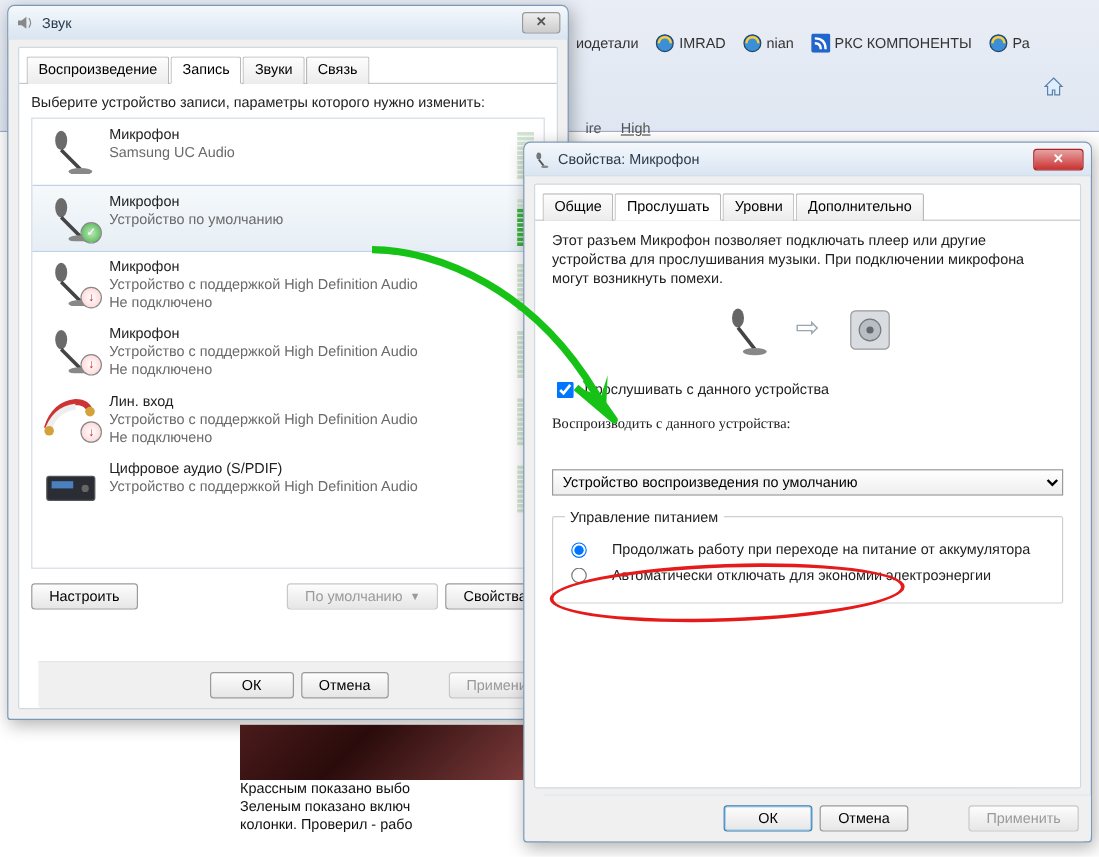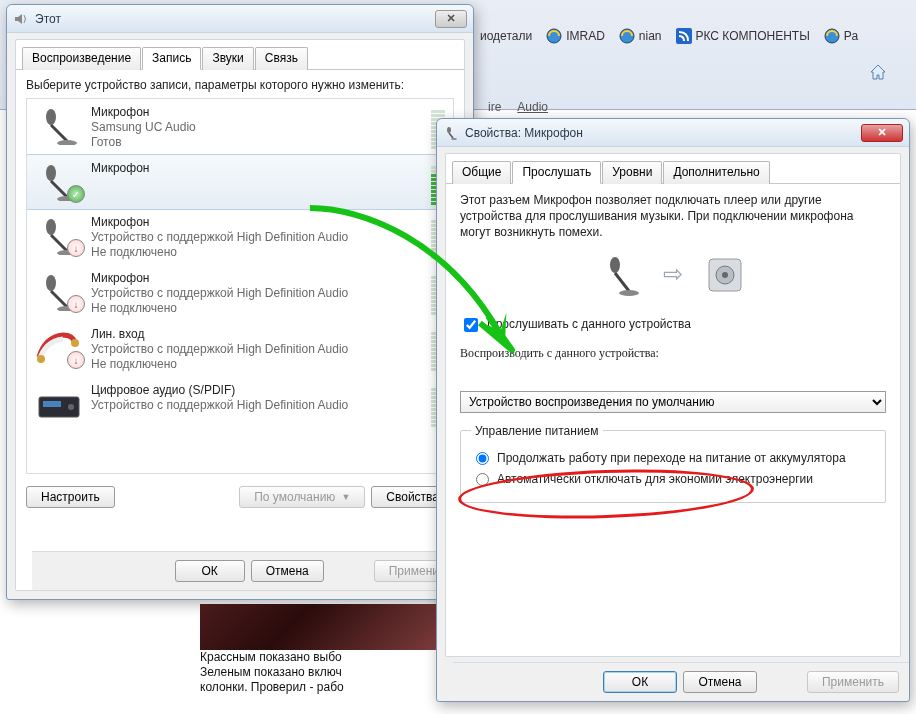--- a/index.html
+++ b/index.html
@@ -68,21 +68,21 @@
   .checkbox-row { display:flex; align-items:center; gap:6px; margin:4px 0 10px; }
   .checkbox-row input { width:14px; height:14px; }
 
   .red-ellipse { position:absolute; border:3px solid #e51b1b; border-radius:50% / 50%; width:296px; height:48px; left: 458px; top: 470px; pointer-events:none; transform:rotate(-2deg); }
 
   .label { margin: 4px 0; font-family: Liberation Serif, serif; }
   select.combo { width: 100%; padding:2px 4px; border:1px solid #9a9a9a; background:linear-gradient(#fff,#eee);margin-top:26px; }
 
   fieldset.pm { border:1px solid #cfcfcf; border-radius:2px; margin:10px 0; padding:6px 10px 10px; }
   fieldset.pm legend { padding:0 4px; }
-  .radio-row { display:flex; align-items:flex-start; gap:5px; margin:5px 0; }
+  .radio-row { display:flex; align-items:flex-start; gap:18px; margin:5px 0; }
   .radio-row input { margin-top:2px; }
 
   
   .below-img { position:absolute; top:604px; left:200px; width:236px; height:46px; background:linear-gradient(135deg,#4a1b1b,#2a0b0b 40%,#7a3a3a); }
   .below-text { position:absolute; top:650px; left:200px; font-size:17px; color:#111; line-height:1.25; }
 
   
   .green-arrow { position:absolute; top:198px; left:300px; width:260px; height:180px; pointer-events:none; }
 </style>
 </head>
@@ -119,29 +119,29 @@
           <circle cx="8" cy="8" r="7" fill="#3b8fd6" stroke="#246"></circle>
           <path d="M3 8 a5 5 0 0 1 10 0" fill="none" stroke="#fc3" stroke-width="2"></path>
         </svg>
         <span>Ра</span>
       </span>
   </div>
   <svg class="home-icon" width="20" height="20" viewBox="0 0 20 20">
       <path d="M10 3 L17 10 h-2 v7 h-4 v-4 h-2 v4 h-4 v-7 h-2 z" fill="#ddeeff" stroke="#5a7fa8"></path>
     </svg>
 </div>
-<div class="menu-help"><span>ire</span><span style="text-decoration:underline">Audio</span></div>
+<div class="menu-help"><span>ire</span><span style="text-decoration:underline">High</span></div>
 
 <div class="dlg" id="sound-dlg">
   <div class="titlebar">
     <svg class="ticon" viewBox="0 0 16 16">
         <path d="M2 6 h3 l4 -3 v10 l-4 -3 h-3 z" fill="#888"></path>
         <path d="M11 4 q3 4 0 8" fill="none" stroke="#888"></path>
       </svg>
-    <span class="ttext">Этот</span>
+    <span class="ttext">Звук</span>
     <div class="close-btn gray">
         <span class="close-x">✕</span>
       </div>
   </div>
   <div class="inner">
     <div class="tabs">
       <div class="tab">Воспроизведение</div>
       <div class="tab active">Запись</div>
       <div class="tab">Звуки</div>
       <div class="tab">Связь</div>
@@ -150,21 +150,20 @@
     <div class="device-list" id="device-list">
         <div class="device">
           <div class="dev-icon"><svg viewBox="0 0 48 40">
               <ellipse cx="16" cy="12" rx="5" ry="8" fill="#6b6b6b"></ellipse>
               <path d="M16 20 L32 36" stroke="#444" stroke-width="3"></path>
               <ellipse cx="32" cy="38" rx="10" ry="3" fill="#888"></ellipse>
             </svg></div>
           <div class="dev-text">
             <span class="dev-name">Микрофон</span>
             <span class="dev-sub">Samsung UC Audio</span>
-            <span class="dev-status">Готов</span>
           </div>
           <div class="dev-meter">
             <div class="seg"></div>
             <div class="seg"></div>
             <div class="seg"></div>
             <div class="seg"></div>
             <div class="seg"></div>
             <div class="seg"></div>
             <div class="seg"></div>
             <div class="seg"></div>
@@ -173,20 +172,21 @@
           </div>
         </div>
         <div class="device sel">
           <div class="dev-icon"><svg viewBox="0 0 48 40">
               <ellipse cx="16" cy="12" rx="5" ry="8" fill="#6b6b6b"></ellipse>
               <path d="M16 20 L32 36" stroke="#444" stroke-width="3"></path>
               <ellipse cx="32" cy="38" rx="10" ry="3" fill="#888"></ellipse>
             </svg><div class="badge ok">✓</div></div>
           <div class="dev-text">
             <span class="dev-name">Микрофон</span>
+            <span class="dev-status">Устройство по умолчанию</span>
           </div>
           <div class="dev-meter">
             <div class="seg on"></div>
             <div class="seg on"></div>
             <div class="seg on"></div>
             <div class="seg on"></div>
             <div class="seg on"></div>
             <div class="seg on"></div>
             <div class="seg on"></div>
             <div class="seg on"></div>

